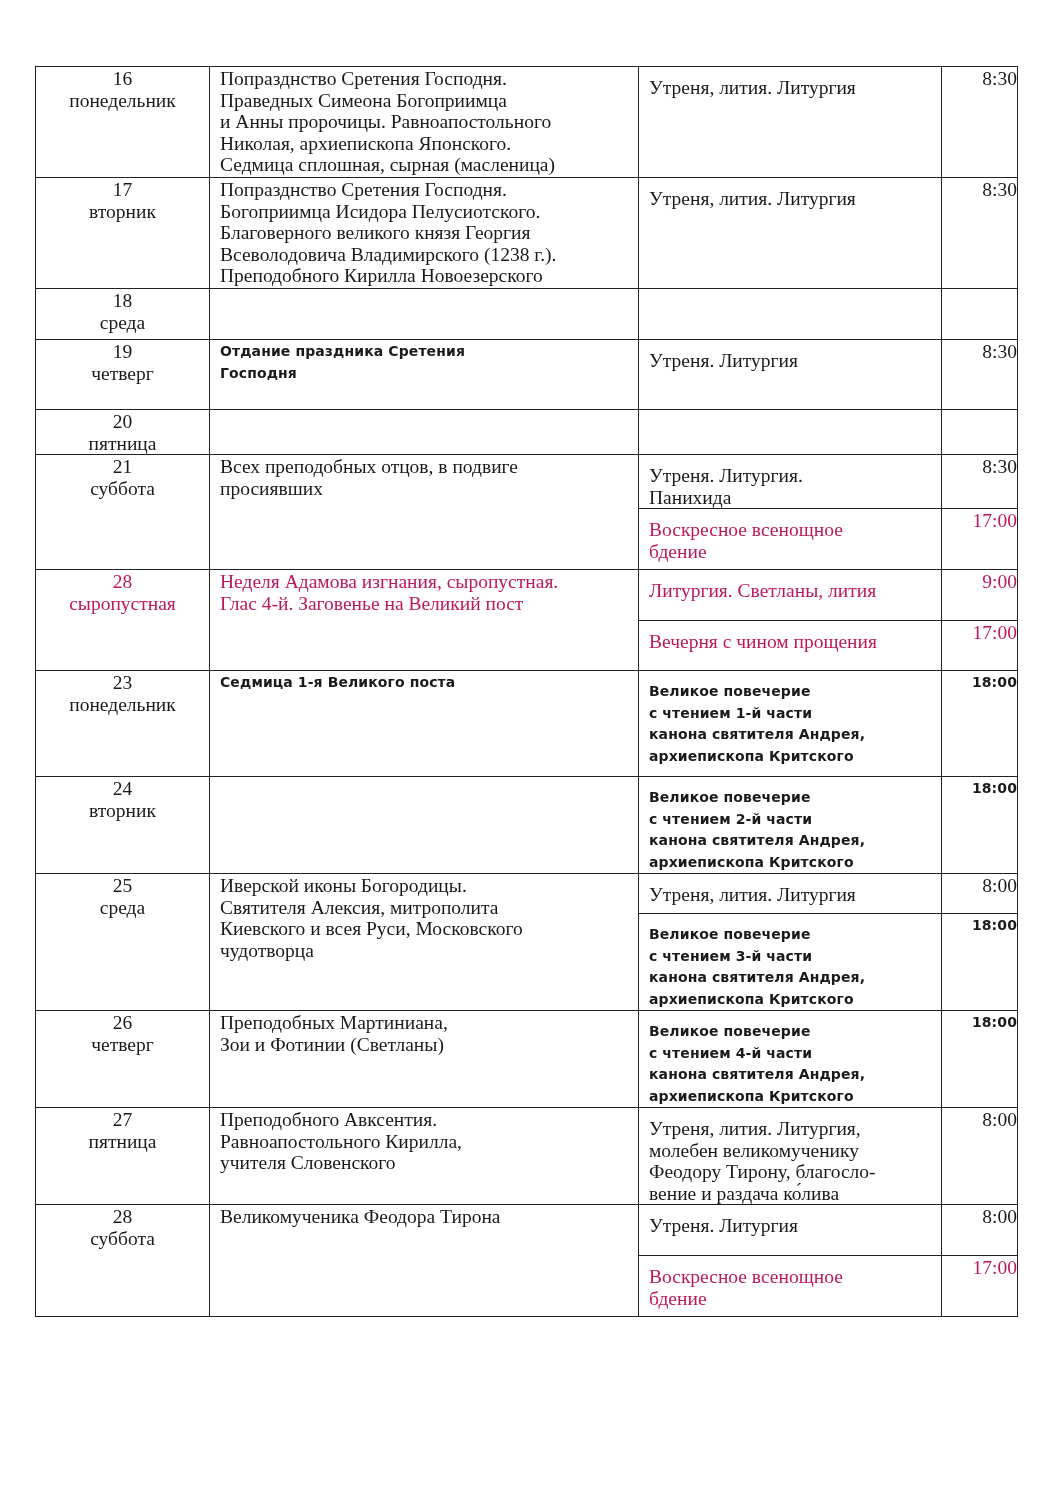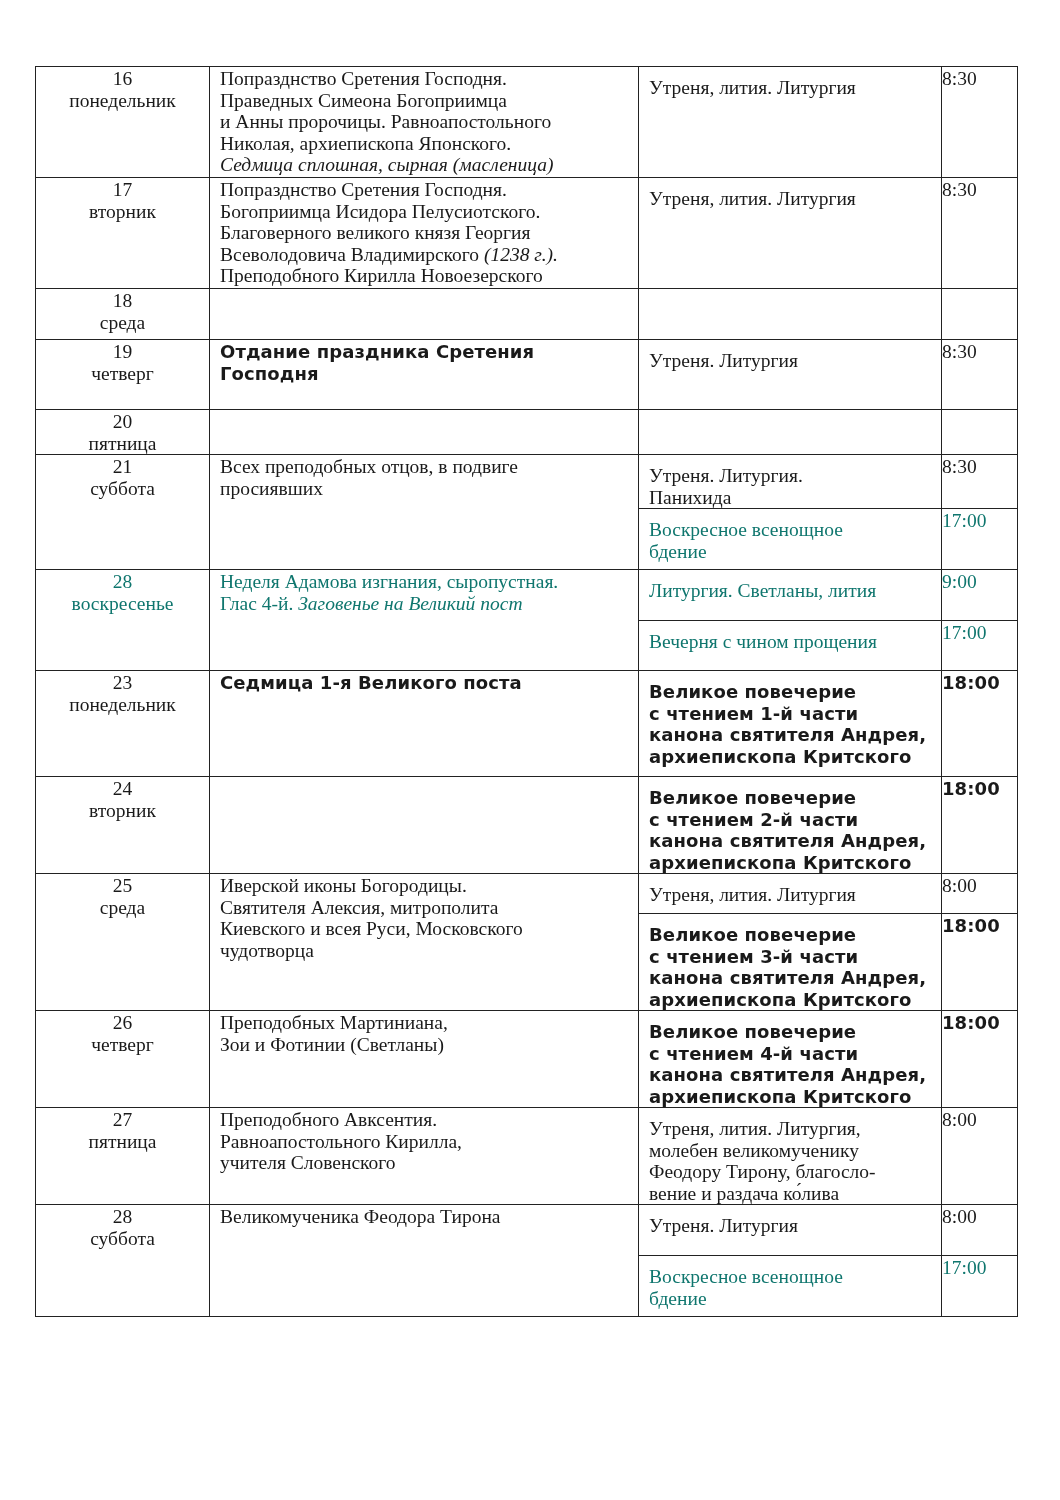--- a/index.html
+++ b/index.html
@@ -5,24 +5,24 @@
   html, body { margin:0; padding:0; background:#ffffff; }
   body { width:1060px; height:1500px; position:relative; overflow:hidden;
          font-family:"DejaVu Serif", "Liberation Serif", serif; color:#1a1a1a; }
   #sched { position:absolute; left:35px; top:66px; border-collapse:collapse; table-layout:fixed;
            font-family:"Liberation Serif", serif; font-size:19.5px; line-height:21.5px; }
   #sched td { border:1.5px solid #222; vertical-align:top; padding:0; }
   col.c-day { width:174px; } col.c-desc { width:429px; } col.c-svc { width:303px; } col.c-time { width:76px; }
   .day { text-align:center; padding-top:1px !important; }
   .desc-inner { padding:1px 10px 0 10px; }
   .svc-inner { padding:1px 10px 0 10px;margin-top:9px; }
-  .time-inner { text-align:left; padding-top:1px; }
-  .bold { font-weight:bold; font-family:"DejaVu Sans", sans-serif; font-size:18px; letter-spacing:0.1px; }
-  .it { font-style:italic; }
-  .red { color:#0f766e; }
+  .time-inner { text-align:right; padding-top:1px; }
+  .bold { font-weight:bold; font-family:"DejaVu Sans", sans-serif; font-size:14px; letter-spacing:0.1px; }
+  .it { }
+  .red { color:#be185d; }
   .line { display:block; white-space:nowrap; }
 </style>
 </head>
 <body>
 
 <table id="sched">
   <colgroup>
       <col class="c-day">
       <col class="c-desc">
       <col class="c-svc">
@@ -153,21 +153,21 @@
             <span class="line">бдение</span>
           </div>
         </td>
         <td class="red">
           <div class="time-inner">17:00</div>
         </td>
       </tr>
       <tr style="height: 51px;">
         <td class="day red" rowspan="2">
           <span class="line">28</span>
-          <span class="line">воскресенье</span>
+          <span class="line">сыропустная</span>
         </td>
         <td rowspan="2" class="red">
           <div class="desc-inner">
             <span class="line"><span>Неделя Адамова изгнания, сыропустная.</span></span>
             <span class="line"><span>Глас 4-й.</span><span class="it"> Заговенье на Великий пост</span></span>
           </div>
         </td>
         <td class="red">
           <div class="svc-inner">
             <span class="line">Литургия. Светланы, лития</span>

